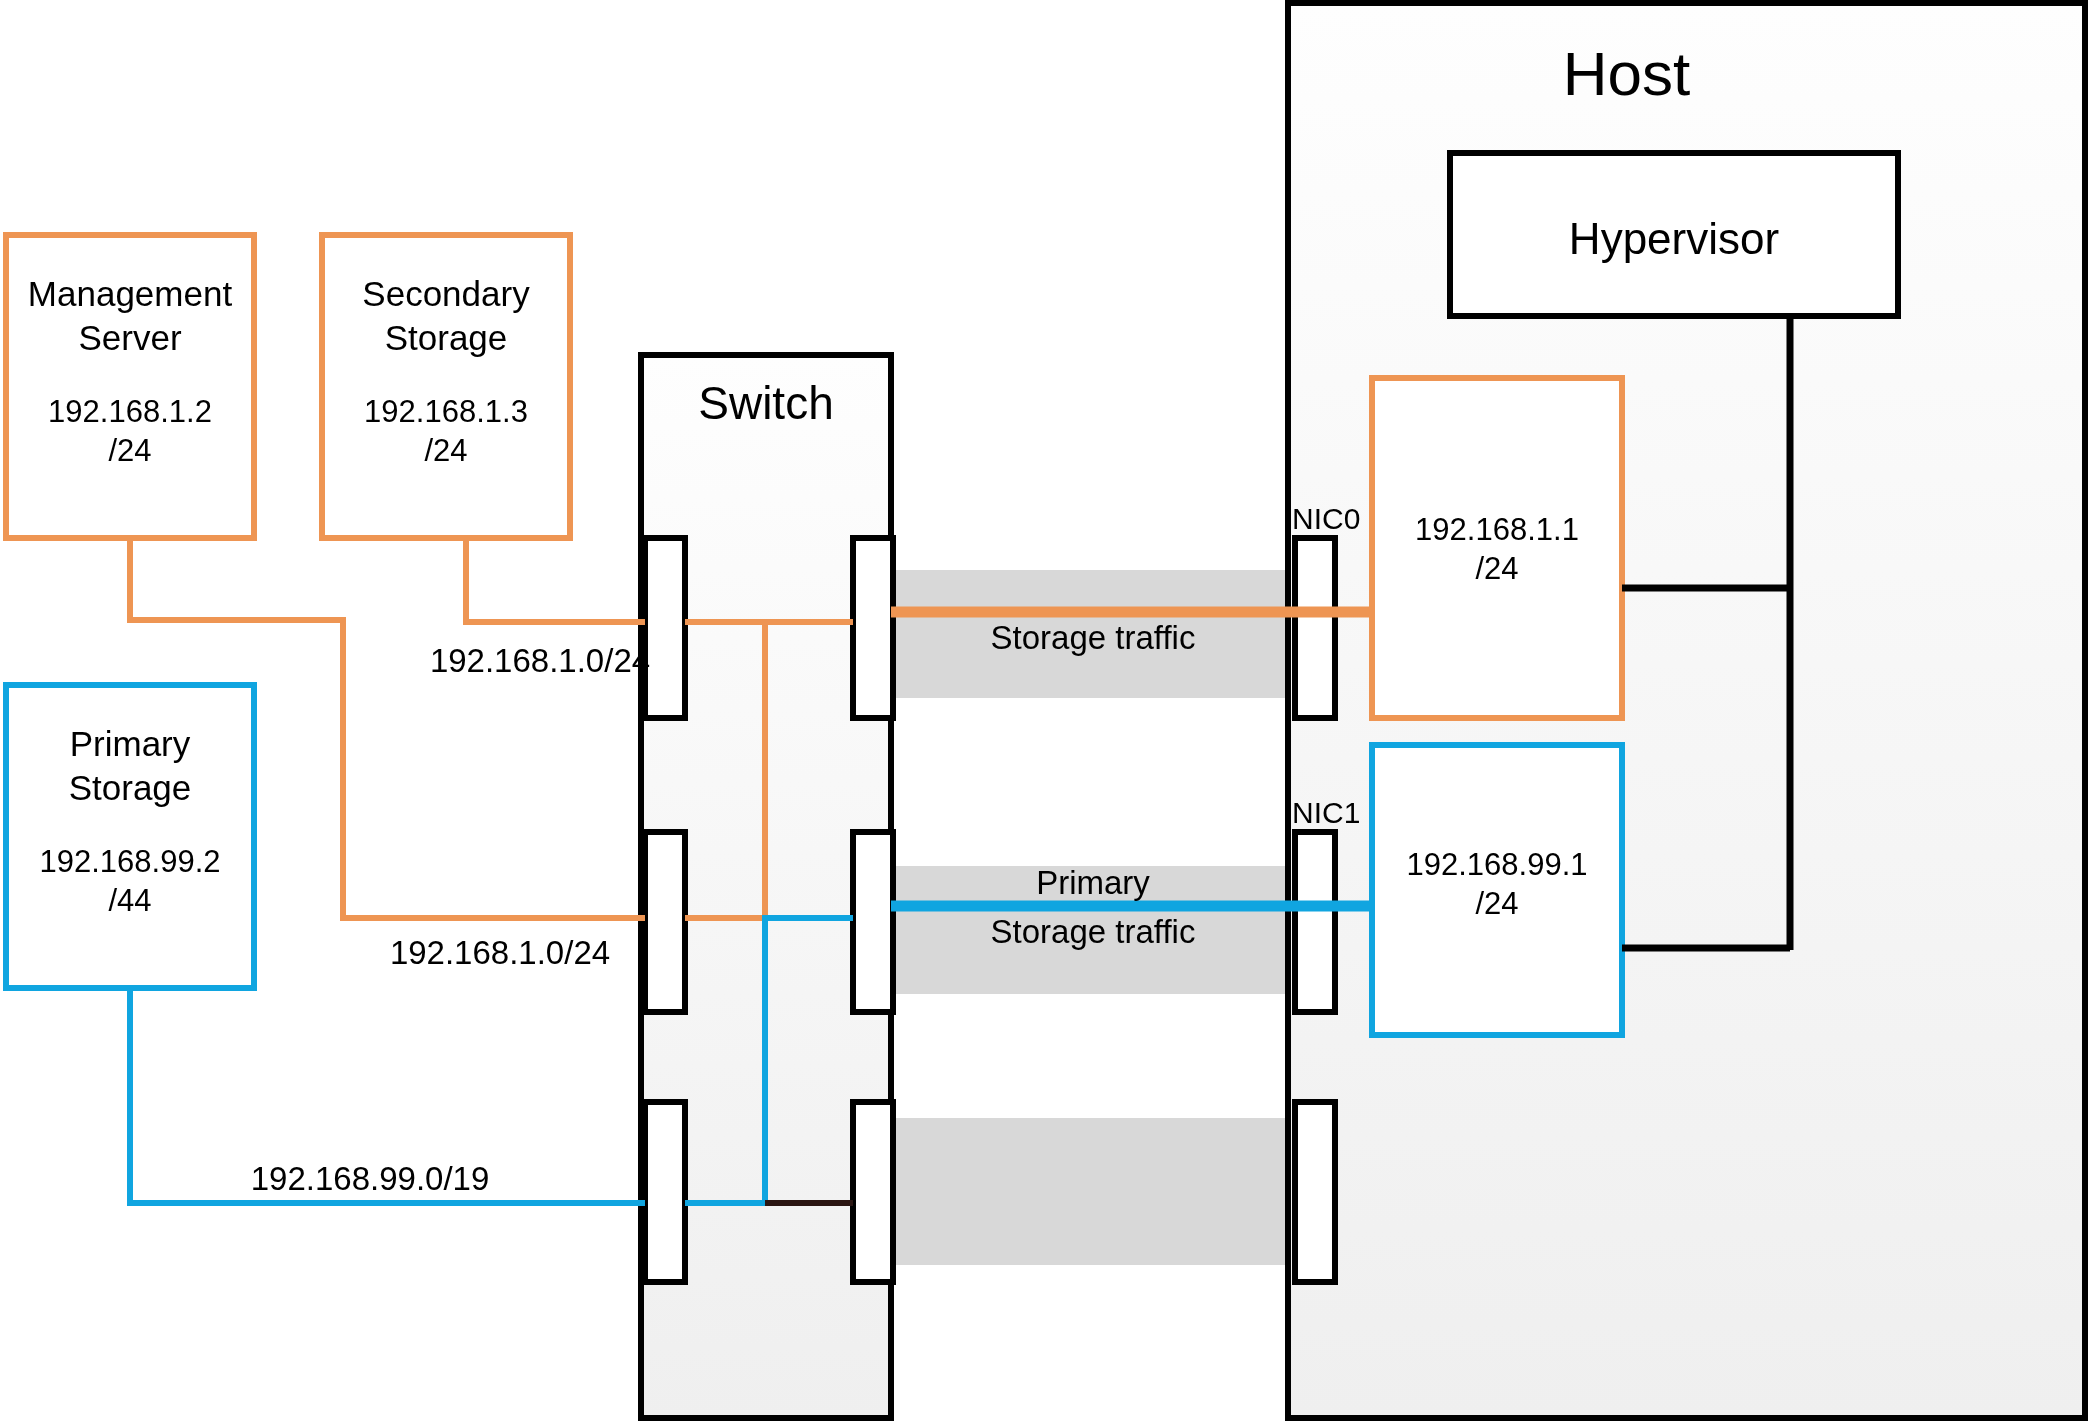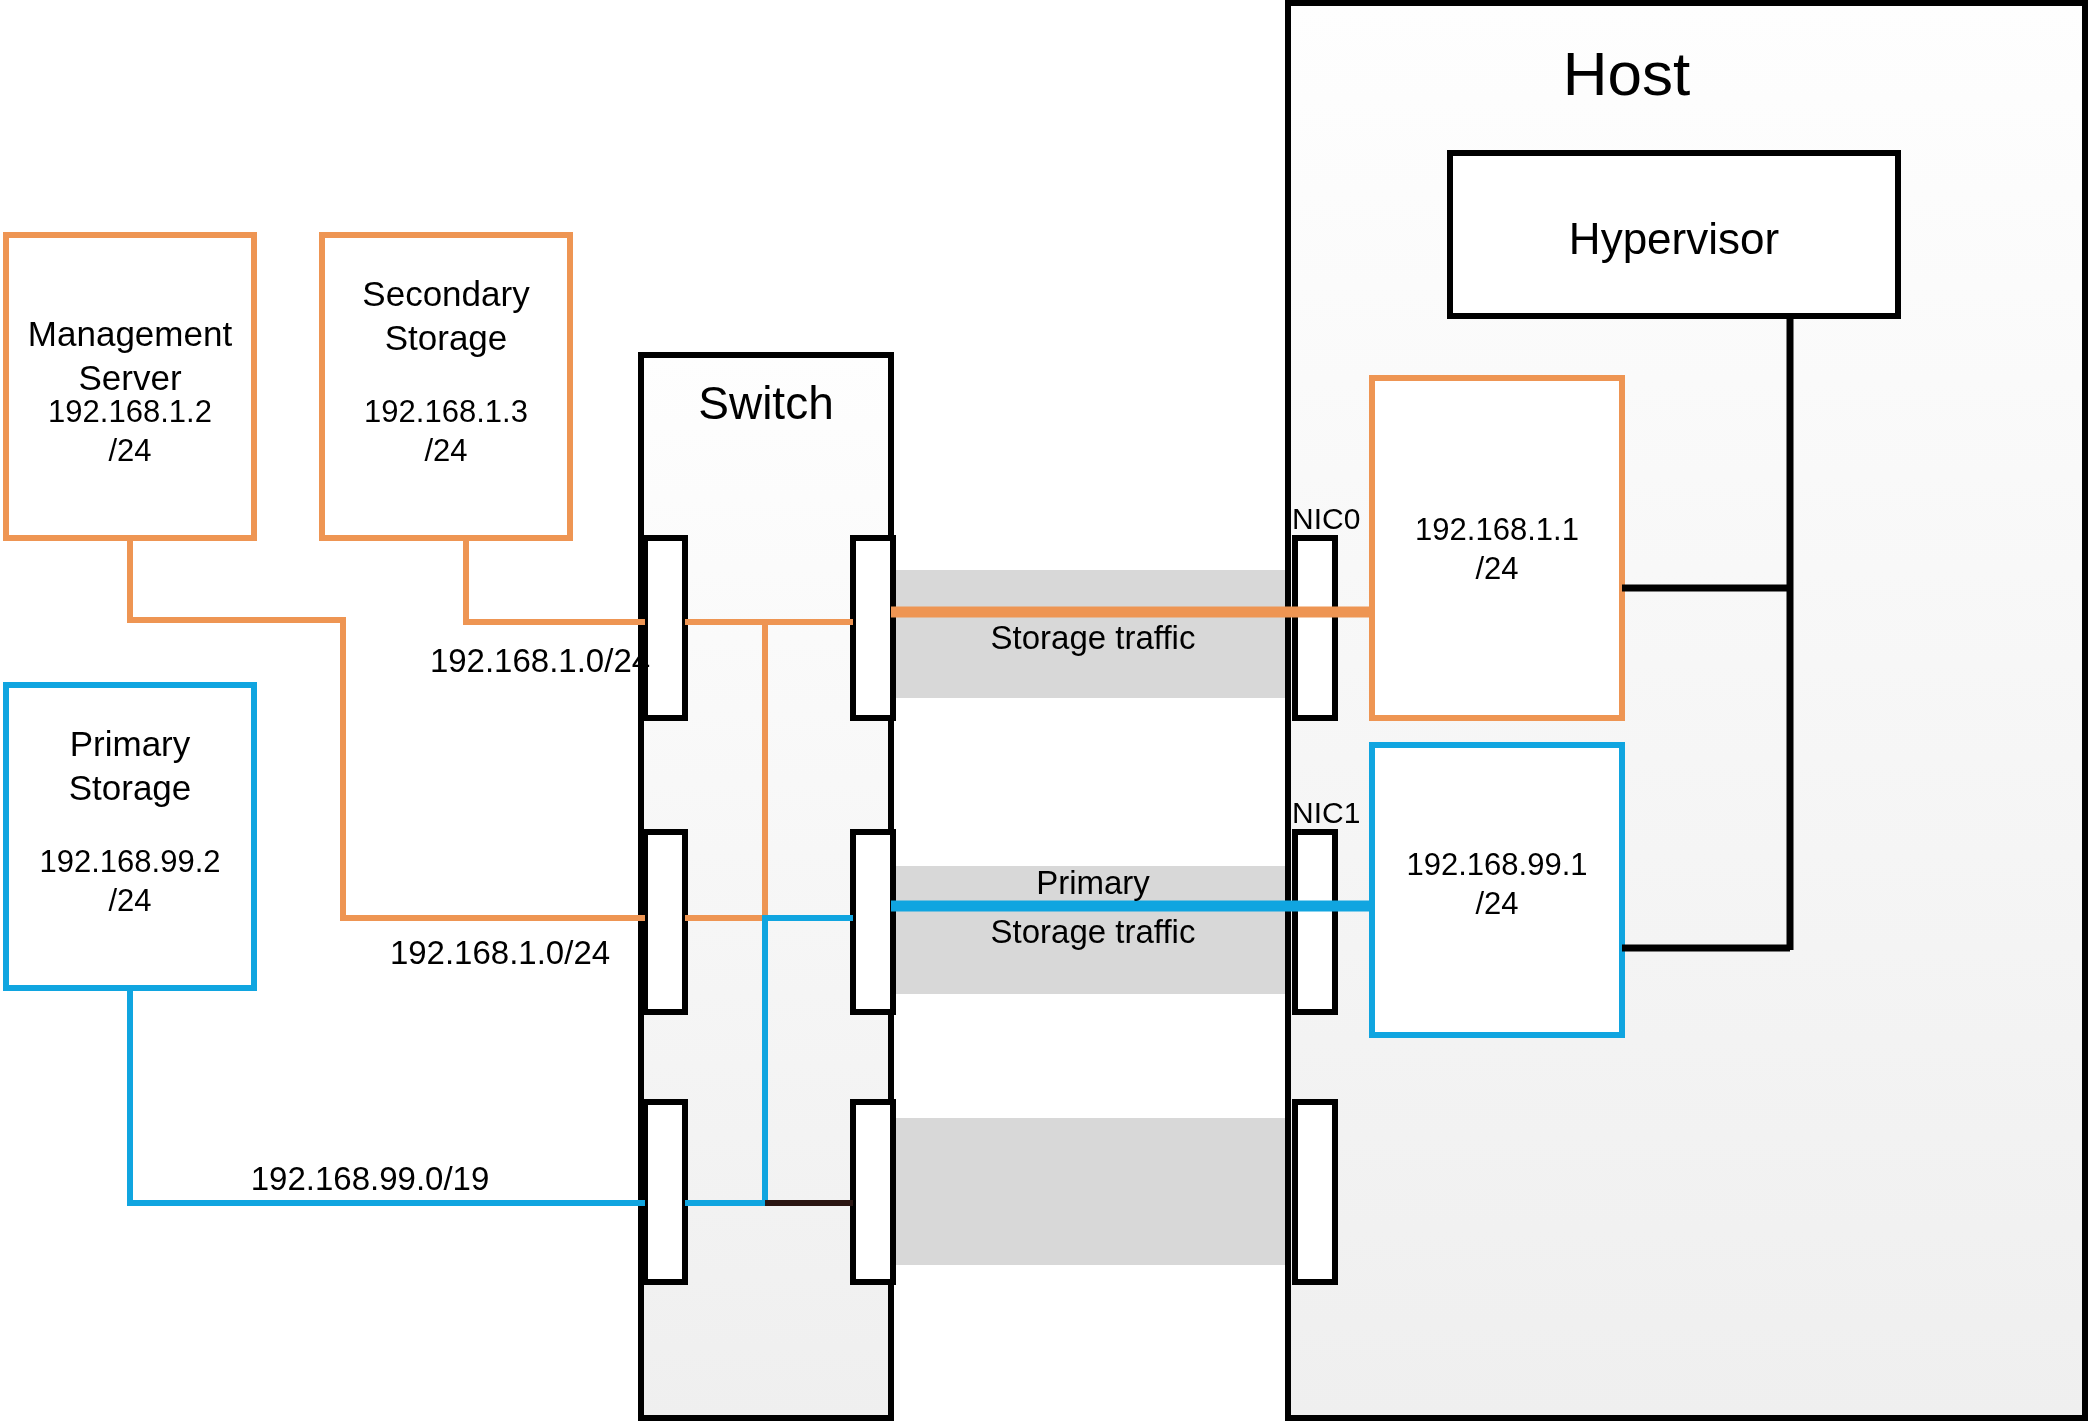--- a/index.html
+++ b/index.html
@@ -74,34 +74,34 @@
     <path d="M 130 988 L 130 1203 L 645 1203" fill="none" stroke="#10A5E0" stroke-width="6"></path>
 
     <path d="M 685 622 L 765 622 L 765 918 L 685 918" fill="none" stroke="#EE9553" stroke-width="6"></path>
     <path d="M 765 622 L 853 622" fill="none" stroke="#EE9553" stroke-width="6"></path>
 
     <path d="M 685 1203 L 765 1203 L 765 918 L 853 918" fill="none" stroke="#10A5E0" stroke-width="6"></path>
 
     <path d="M 765 1203 L 853 1203" fill="none" stroke="#2A1512" stroke-width="6"></path>
   </svg>
 
-  <div class="lbl boxlbl" style="left:6px;top:272px;width:248px;margin-top:40px;">Management
+  <div class="lbl boxlbl" style="left:6px;top:272px;width:248px;">Management
 Server</div>
   <div class="lbl iplbl" style="left:6px;top:392px;width:248px;">192.168.1.2
 /24</div>
 
   <div class="lbl boxlbl" style="left:322px;top:272px;width:248px;">Secondary
 Storage</div>
   <div class="lbl iplbl" style="left:322px;top:392px;width:248px;">192.168.1.3
 /24</div>
 
   <div class="lbl boxlbl" style="left:6px;top:722px;width:248px;">Primary
 Storage</div>
   <div class="lbl iplbl" style="left:6px;top:842px;width:248px;">192.168.99.2
-/24</div>
+/44</div>
 
   <div class="lbl midttl" style="left:641px;top:375px;width:250px;">Switch</div>
 
   <div class="lbl bigttl" style="left:1228px;top:35px;width:797px;">Host</div>
 
   <div class="lbl hyp" style="left:1450px;top:211px;width:448px;">Hypervisor</div>
 
   <div class="lbl niclbl" style="left:1288px;top:500px;width:110px;text-align:left;padding-left:4px;">NIC0</div>
   <div class="lbl niclbl" style="left:1288px;top:794px;width:110px;text-align:left;padding-left:4px;">NIC1</div>
 

